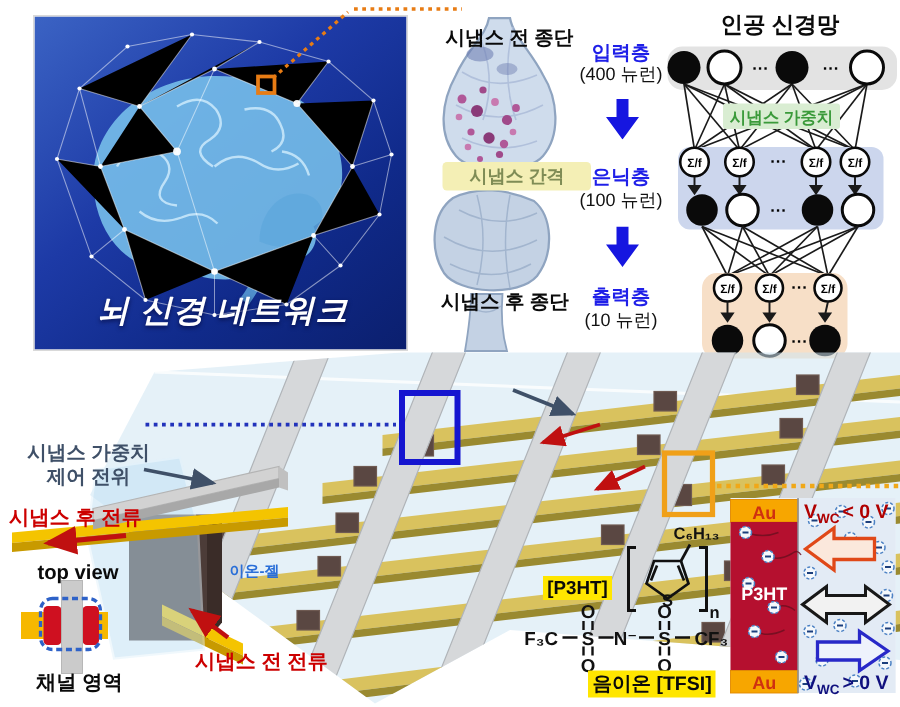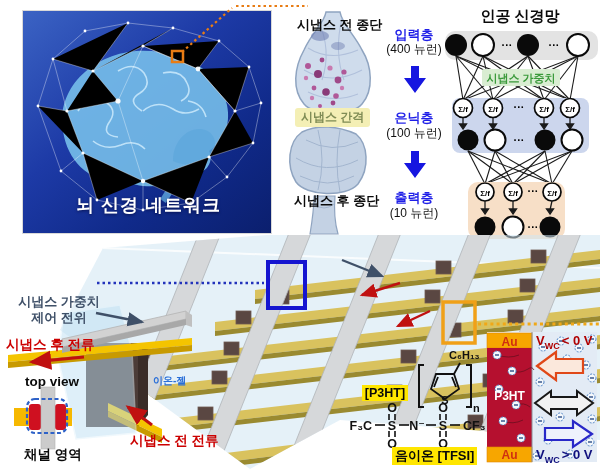--- a/index.html
+++ b/index.html
@@ -4,25 +4,25 @@
 <style>
   html,body{margin:0;padding:0;}
   body{width:600px;height:471px;position:relative;background:#fff;overflow:hidden;
        font-family:"Liberation Sans","DejaVu Sans",sans-serif;}
   .abs{position:absolute;}
   svg{display:block;}
   
   .brain-panel{left:22px;top:10px;width:248px;height:222px;border:1px solid #d9d9d9;
     background:linear-gradient(140deg,#3b63c4 0%,#1d3aa6 40%,#102a8a 70%,#0b1f6e 100%);}
   .brain-caption{left:3px;right:0;top:182px;text-align:center;color:#fff;font-weight:bold;
-    font-size:18px;letter-spacing:1px;text-shadow:0 1px 3px rgba(0,0,40,.6);}
+    font-size:21px;letter-spacing:1px;text-shadow:0 1px 3px rgba(0,0,40,.6);font-style:italic;}
   
   .syn-label{color:#0a0a0a;font-weight:bold;font-size:13px;white-space:nowrap;}
   .gap-label{background:#f4efb5;color:#7f8c55;font-weight:bold;font-size:12px;
-    padding:1px 6px;border-radius:3px;white-space:nowrap;}
+    padding:1px 18px;border-radius:3px;white-space:nowrap;}
   
   .layer-name{width:62px;text-align:center;color:#1f1fe8;font-weight:bold;font-size:13px;white-space:nowrap;}
   .layer-count{width:66px;text-align:center;color:#111;font-weight:normal;font-size:12px;white-space:nowrap;}
   
   .ann-title{left:440px;top:7px;width:160px;text-align:center;font-size:15px;font-weight:bold;color:#0a0a0a;white-space:nowrap;}
   
   .wc-label{left:8px;top:294px;width:102px;text-align:center;color:#3f5068;font-weight:bold;
     font-size:13px;line-height:16px;white-space:nowrap;}
   .red-label{color:#cc0000;font-weight:bold;font-size:13.5px;white-space:nowrap;}
   .blk-label{color:#0a0a0a;font-weight:bold;font-size:13.5px;white-space:nowrap;}

